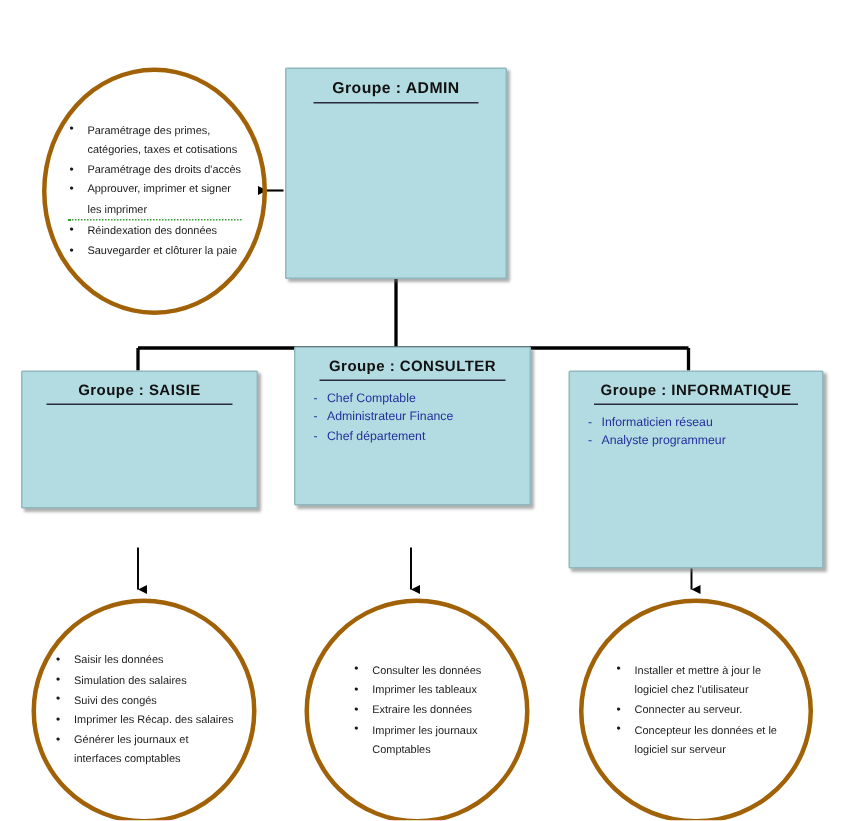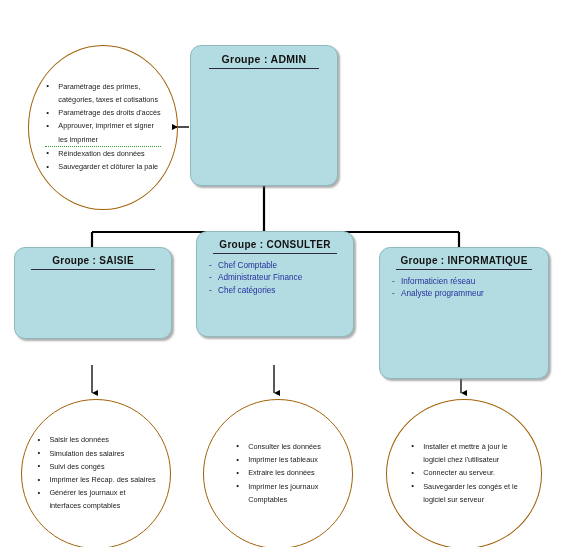--- a/index.html
+++ b/index.html
@@ -28,21 +28,21 @@
     height: 547px;
     pointer-events: none;
   }
 
   
   .gbox {
     position: absolute;
     box-sizing: border-box;
     background: #b3dce2;
     border: 1px solid #8fb9bf;
-    border-radius: 11px;
+    border-radius: 1px;
     box-shadow: 2px 2px 2px rgba(110,110,110,0.55);
     padding: 7px 8px 6px 8px;
   }
   .gbox-title {
     text-align: center;
     font-weight: bold;
     color: #111111;
     letter-spacing: 0.3px;
     white-space: nowrap;
   }
@@ -91,21 +91,21 @@
   #box-consulter .gbox-title,
   #box-informatique .gbox-title { font-size: 10px; }
   #box-saisie .gbox-list,
   #box-consulter .gbox-list,
   #box-informatique .gbox-list { font-size: 8.2px; line-height: 11.3px; }
 
   
   .bubble {
     position: absolute;
     box-sizing: border-box;
-    border: 1px solid #a16207;
+    border: 3px solid #a16207;
     border-radius: 50%;
     background: transparent;
     display: flex;
     align-items: center;
     justify-content: center;
   }
   .bubble-list {
     list-style: none;
     margin: 0;
     padding: 0;
@@ -201,21 +201,21 @@
     <div class="gbox-title">Groupe :  SAISIE</div>
     <div class="gbox-rule"></div>
   </div>
 
   <div class="gbox" id="box-consulter">
     <div class="gbox-title">Groupe :  CONSULTER</div>
     <div class="gbox-rule"></div>
     <ul class="gbox-list">
       <li>Chef Comptable</li>
       <li>Administrateur Finance</li>
-      <li>Chef catégories</li>
+      <li>Chef département</li>
     </ul>
   </div>
 
   <div class="gbox" id="box-informatique">
     <div class="gbox-title">Groupe :  INFORMATIQUE</div>
     <div class="gbox-rule"></div>
     <ul class="gbox-list">
       <li>Informaticien réseau</li>
       <li>Analyste programmeur</li>
     </ul>
@@ -240,18 +240,18 @@
       <li>Imprimer les journaux</li>
       <li class="cont">Comptables</li>
     </ul>
   </div>
 
   <div class="bubble" id="bubble-informatique">
     <ul class="bubble-list bubble-inner">
       <li>Installer et mettre à jour le</li>
       <li class="cont">logiciel chez l'utilisateur</li>
       <li>Connecter au serveur.</li>
-      <li>Sauvegarder les congés et le</li>
+      <li>Concepteur les données et le</li>
       <li class="cont">logiciel sur serveur</li>
     </ul>
   </div>
 
 </div>
 
 </body></html>

